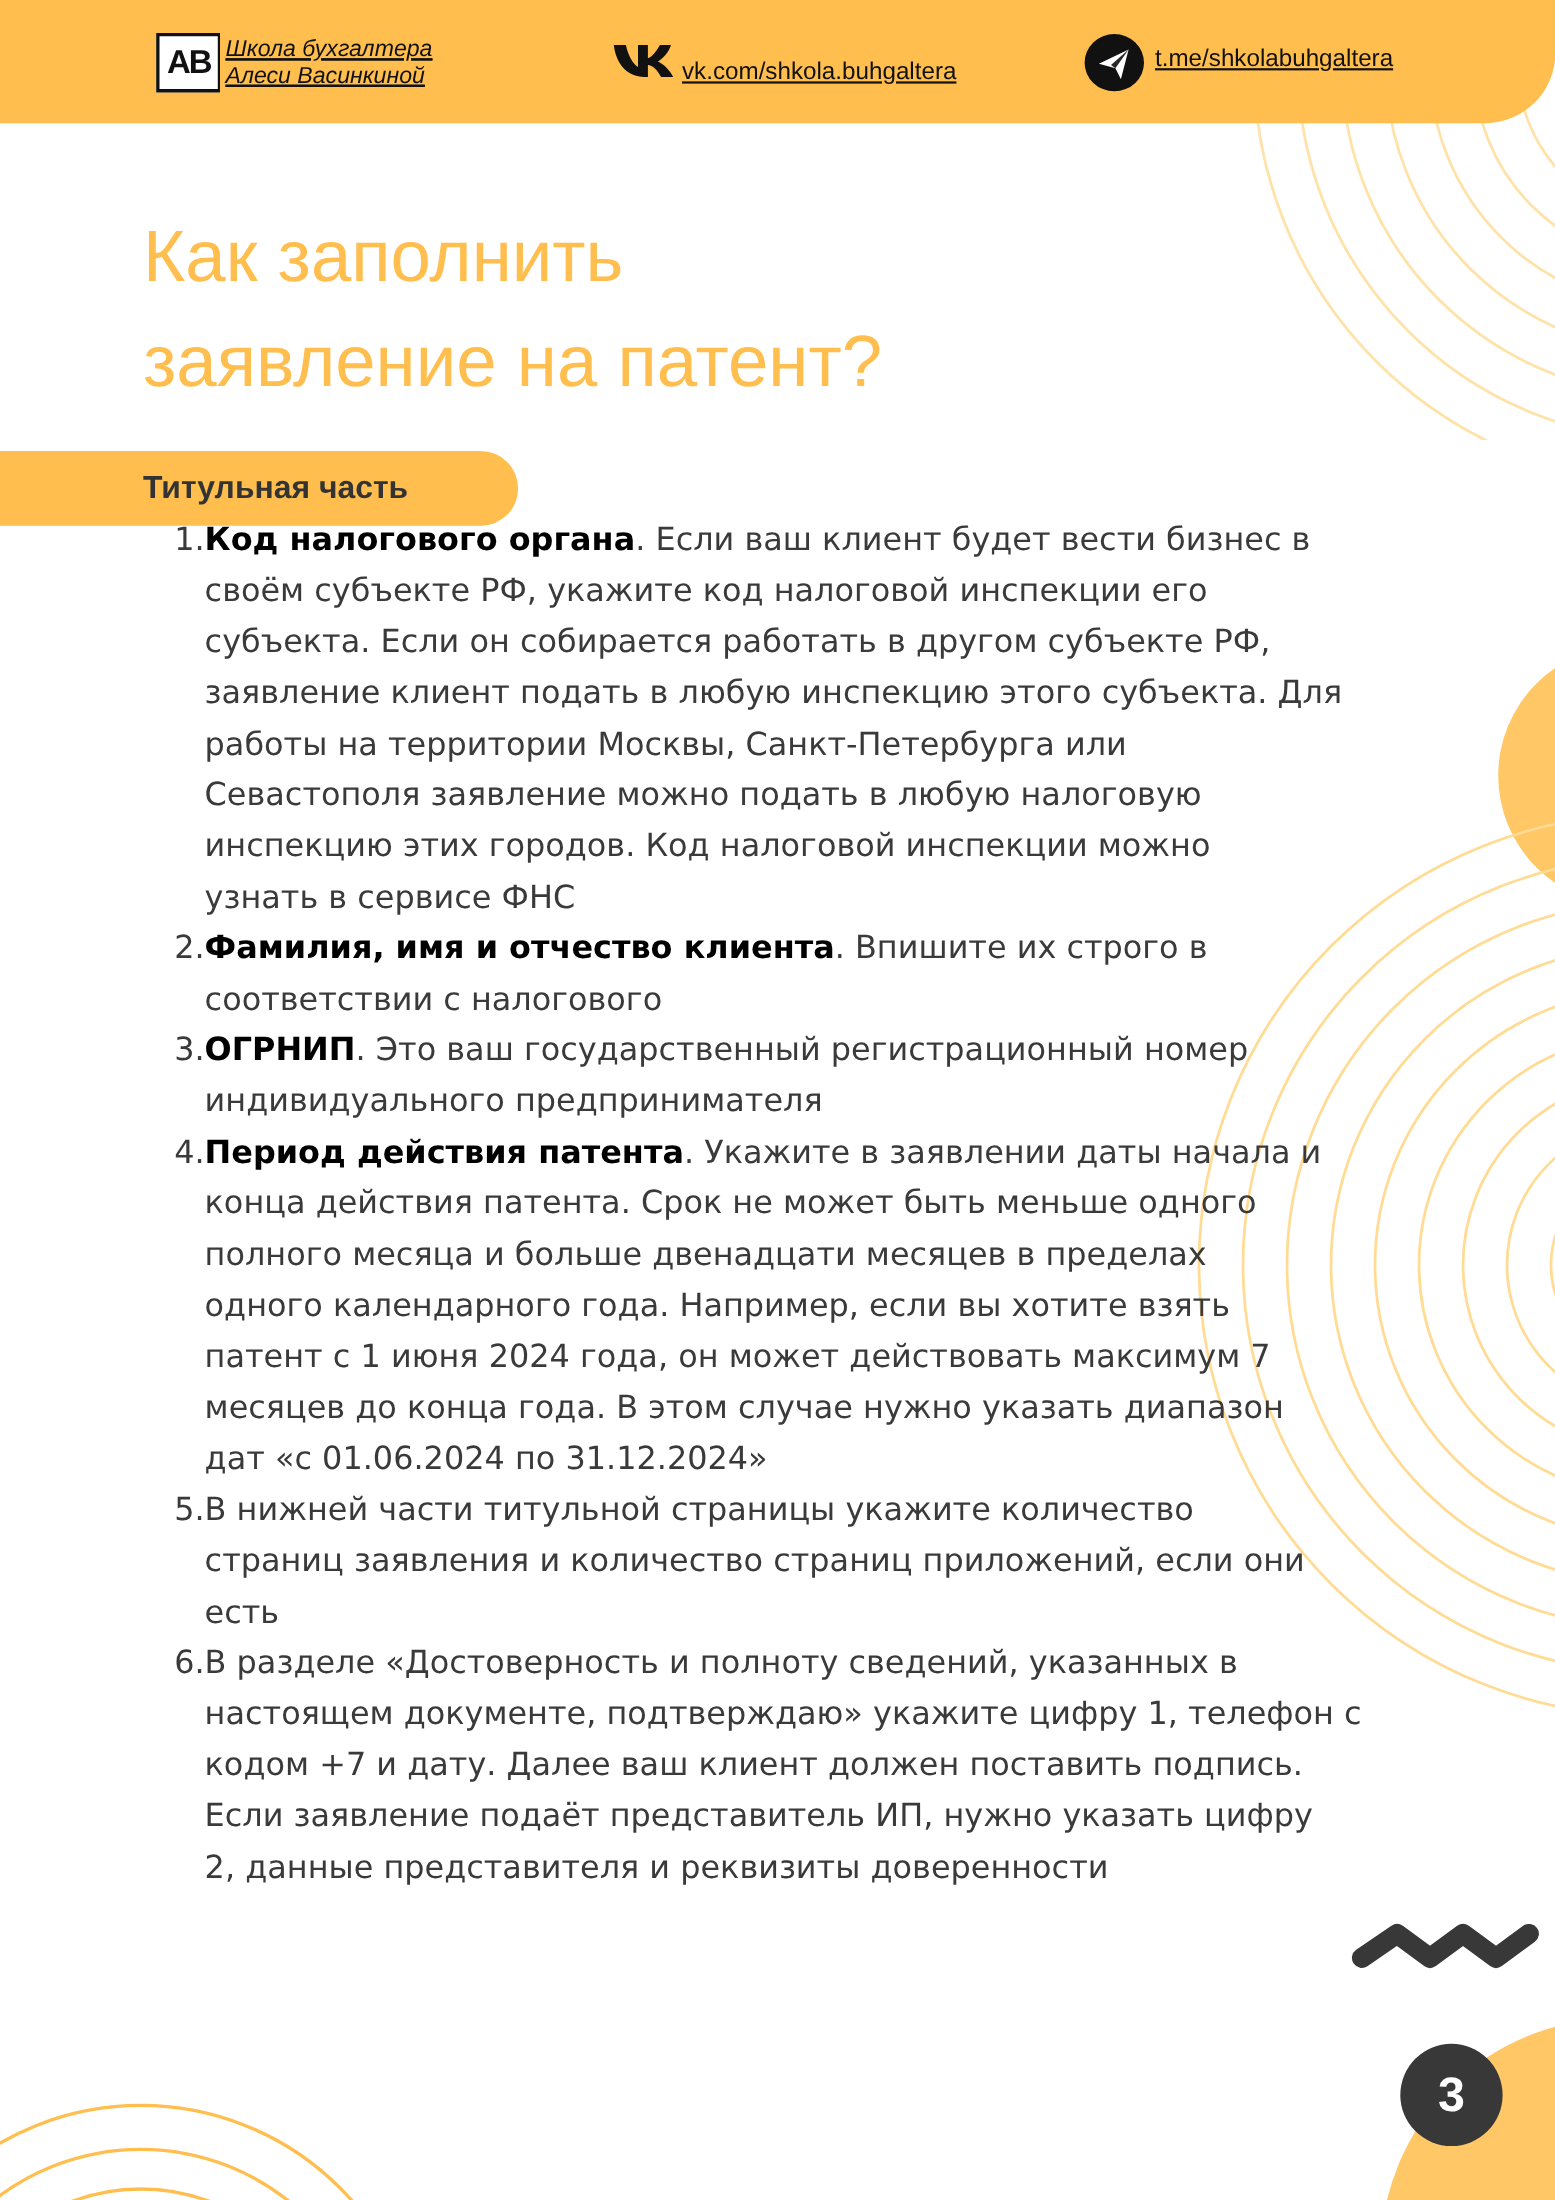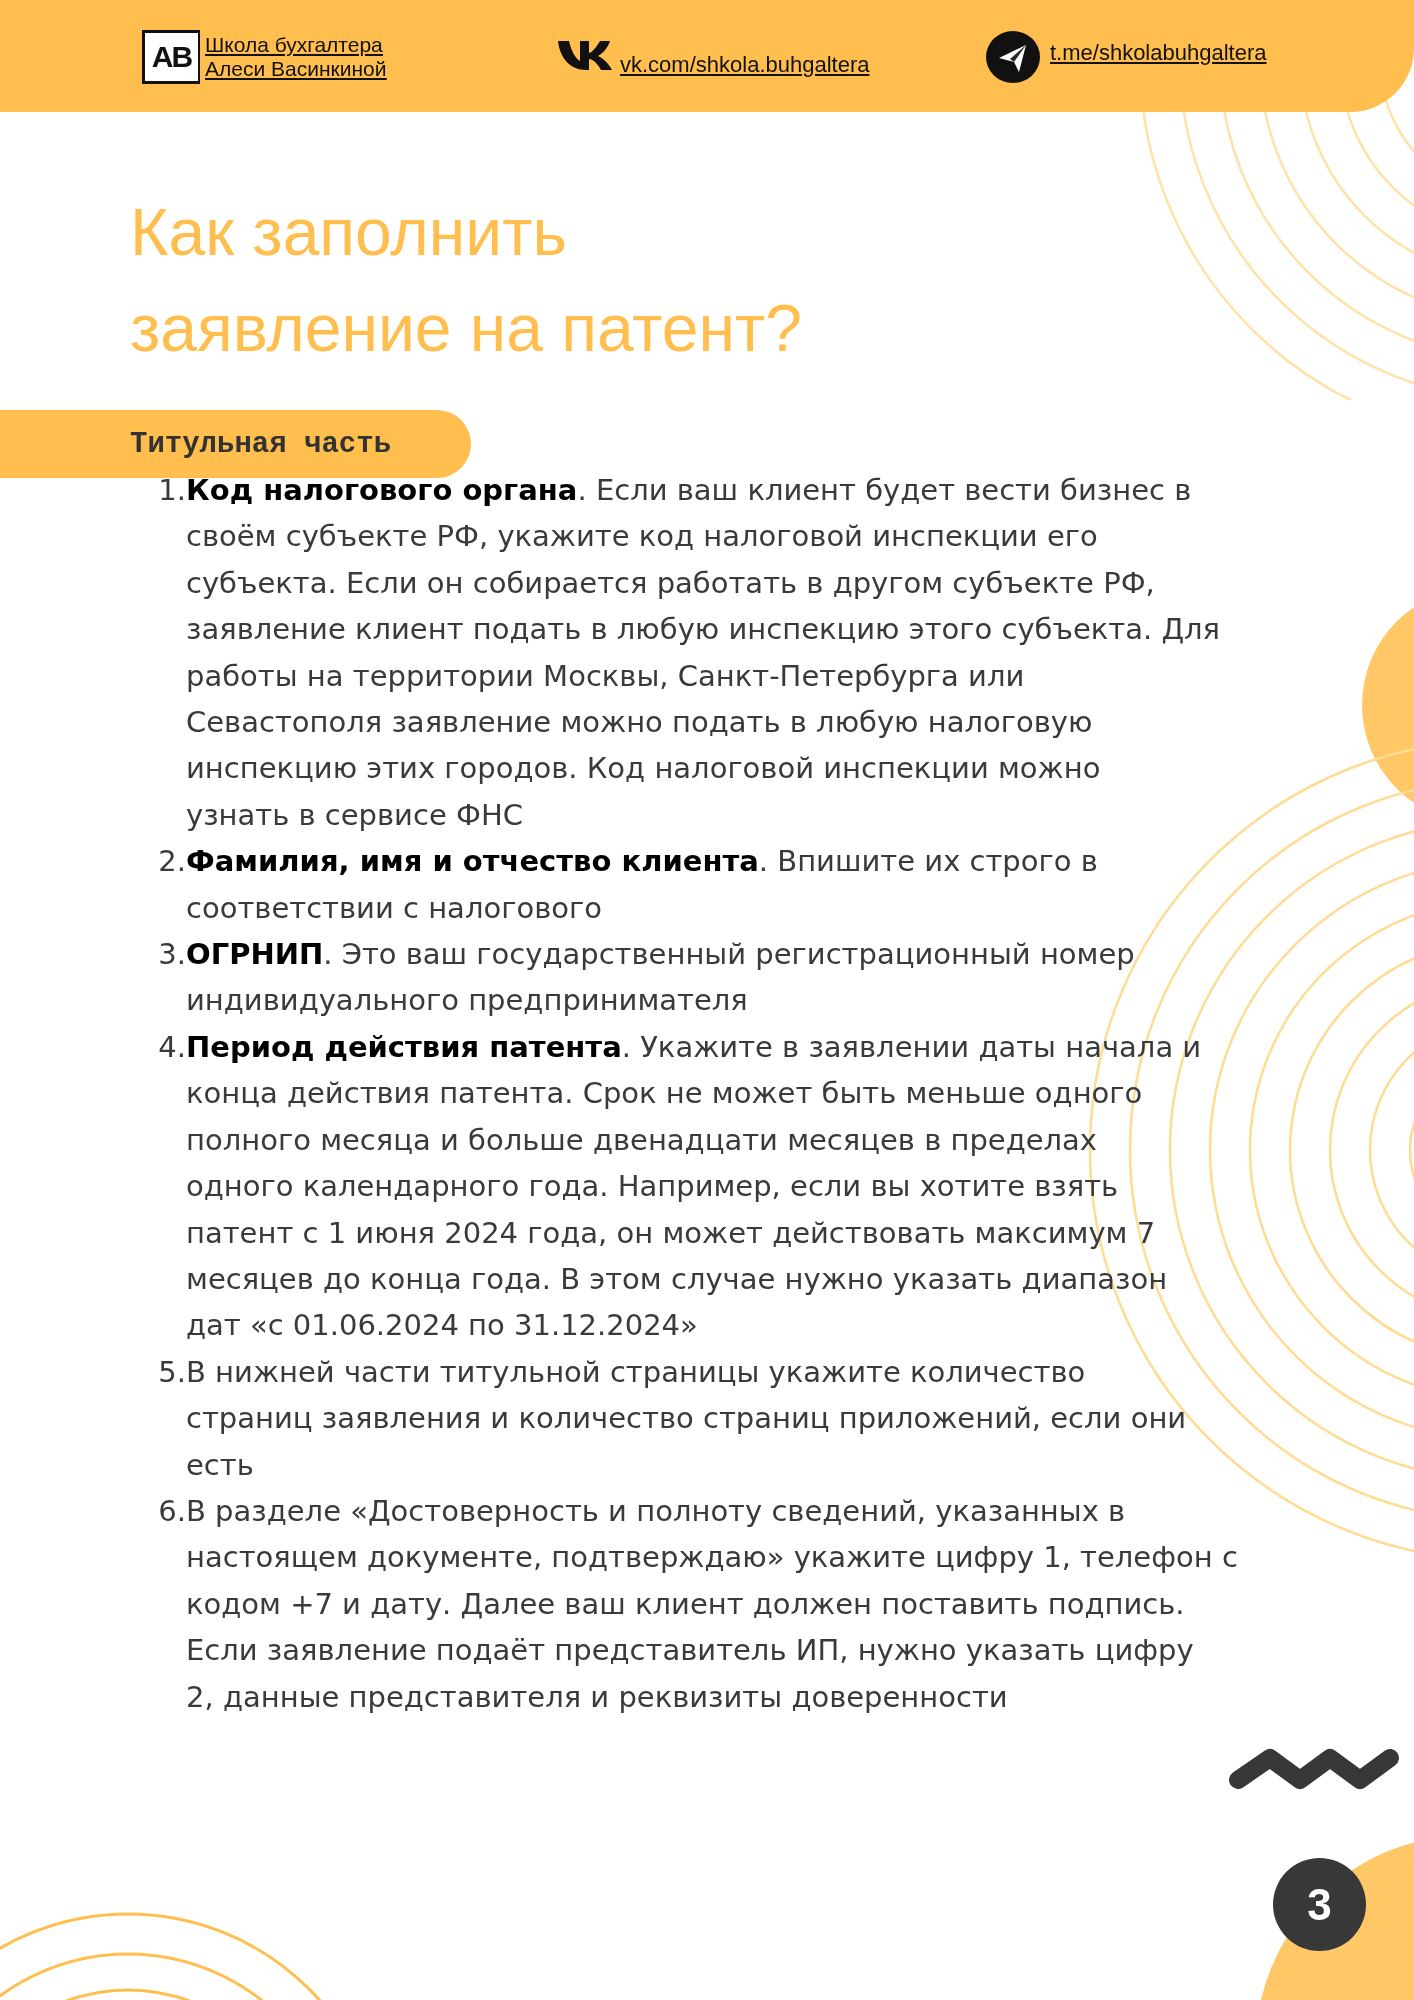--- a/index.html
+++ b/index.html
@@ -20,21 +20,21 @@
       background: #ffffff; border: 3px solid #111111; border-right-width: 2px;
       display: flex; align-items: center; justify-content: center;
       font-family: "Liberation Sans", sans-serif; font-weight: 700; font-size: 30px; color: #111;
       letter-spacing: -2px;
     }
     .school-name {
       position: absolute; left: 205px; top: 33px; font-size: 21px; line-height: 24px; color: #111;
       text-decoration: underline; text-underline-offset: 2px;
       font-family: "Liberation Sans", sans-serif;
     }
-    .school-name div { text-decoration: underline; }
+    .school-name div { text-decoration: underline; font-style: italic; }
     .vk-icon { position: absolute; left: 556px; top: 38px; width: 58px; height: 34px; }
     .vk-link {
       position: absolute; left: 620px; top: 40px; font-size: 22px; color: #111;
       text-decoration: underline; font-family: "Liberation Sans", sans-serif; margin-top: 12px;
     }
     .tg-icon { position: absolute; left: 985px; top: 30px; width: 56px; height: 54px; }
     .tg-link {
       position: absolute; left: 1050px; top: 40px; font-size: 22px; color: #111;
       text-decoration: underline; font-family: "Liberation Sans", sans-serif;
     }
@@ -44,21 +44,21 @@
       font-family: "Liberation Sans", sans-serif; font-weight: 400;
       font-size: 66px; line-height: 96px; color: #ffbe4d;
     }
 
     .section-pill {
       position: absolute; left: 0; top: 410px; width: 471px; height: 68px;
       background: #ffbe4d; border-radius: 0 34px 34px 0; z-index: 2;
     }
     .section-label {
       position: absolute; left: 130px; top: 428px; z-index: 3;
-      font-family: Liberation Mono, monospace; font-weight: 700; font-size: 29px; color: #333;
+      font-family: Liberation Sans, sans-serif; font-weight: 700; font-size: 29px; color: #333;
     }
 
     .content {
       position: absolute; left: 150px; top: 467px; width: 1200px; z-index: 2;
       font-size: 29px; line-height: 46.4px; color: #3a3a3a;
       font-family: "DejaVu Sans", sans-serif;
     }
     .item { display: flex; }
     .num { width: 36px; flex: none; text-align: right; padding-right: 0; }
     .txt { flex: 1; padding-left: 0; white-space: normal; }

